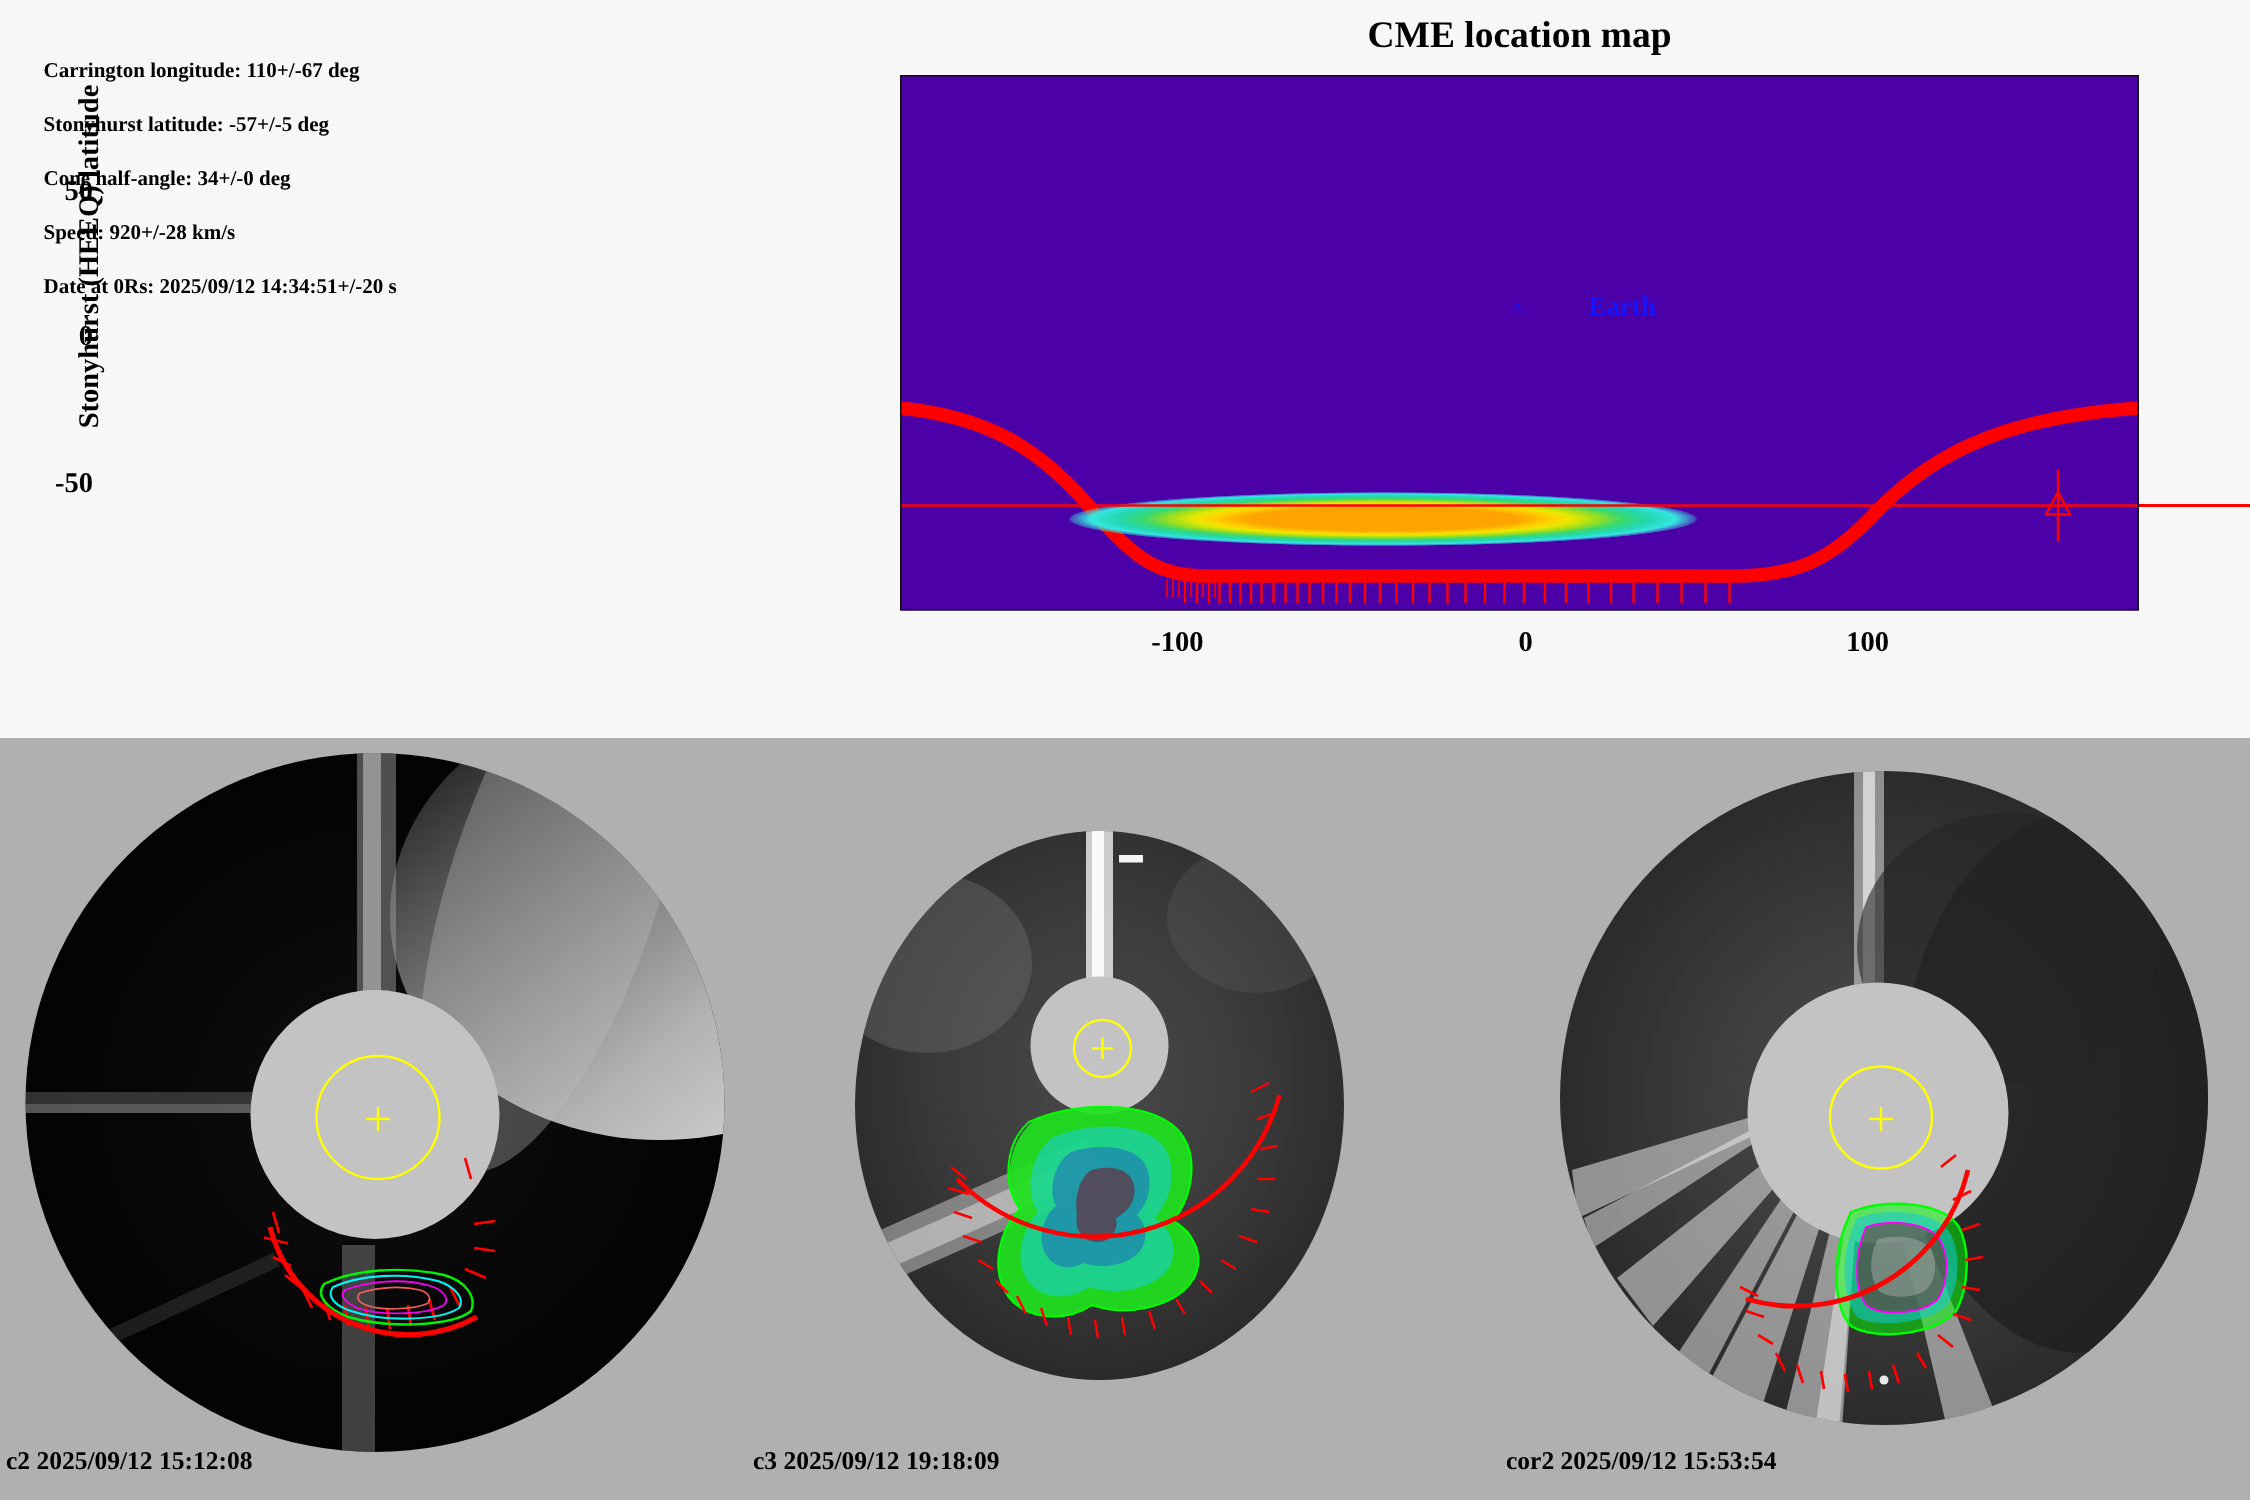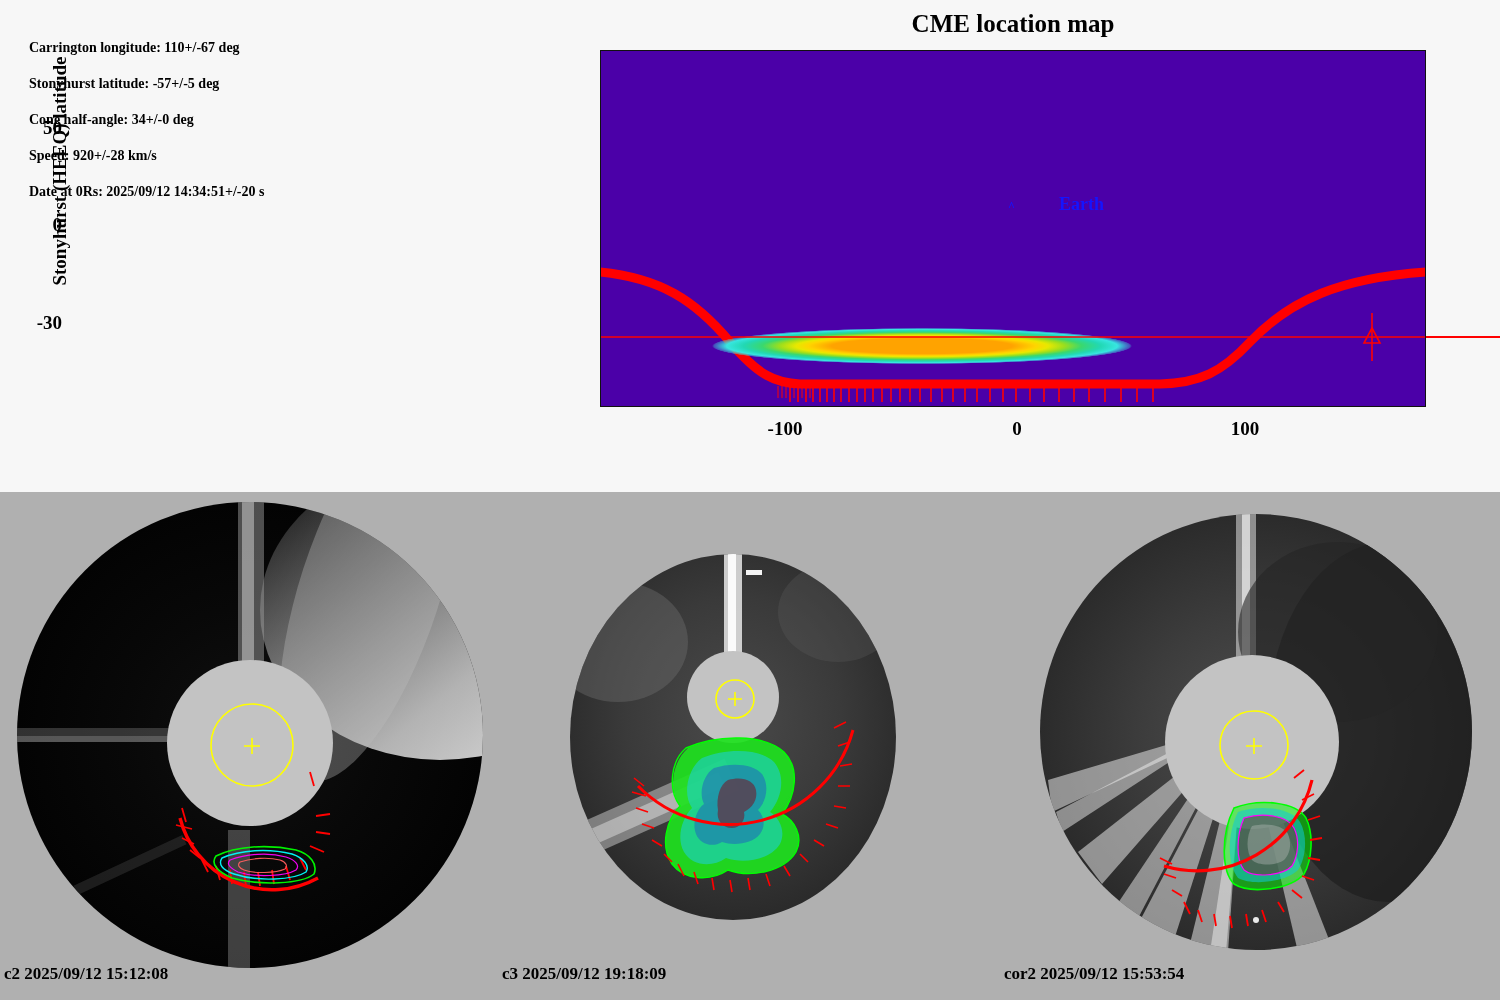--- a/index.html
+++ b/index.html
@@ -187,21 +187,21 @@
     <div class="param-line">Speed: 920+/-28 km/s</div>
     <div class="param-line">Date at 0Rs: 2025/09/12 14:34:51+/-20 s</div>
   </div>
 
   <div id="map-title">CME location map</div>
 
   <div id="ylabel">Stonyhurst (HEEQ) latitude</div>
 
   <div class="ytick" style="top:117px;">50</div>
   <div class="ytick" style="top:214px;">0</div>
-  <div class="ytick" style="top:312px;">-30</div>
+  <div class="ytick" style="top:312px;">-50</div>
 
   <div id="plot-area">
 
     <svg class="overlay" width="826" height="357" viewBox="0 0 826 357">
 
       <path d="M 0,222 C 60,228 95,250 130,292 C 158,325 175,333 200,334
                L 560,334
                C 600,333 622,322 650,292 C 690,250 740,228 826,222" fill="none" stroke="#ff0000" stroke-width="9" stroke-linecap="round"></path>
 
       <g stroke="#ff0000" stroke-width="1.6">

